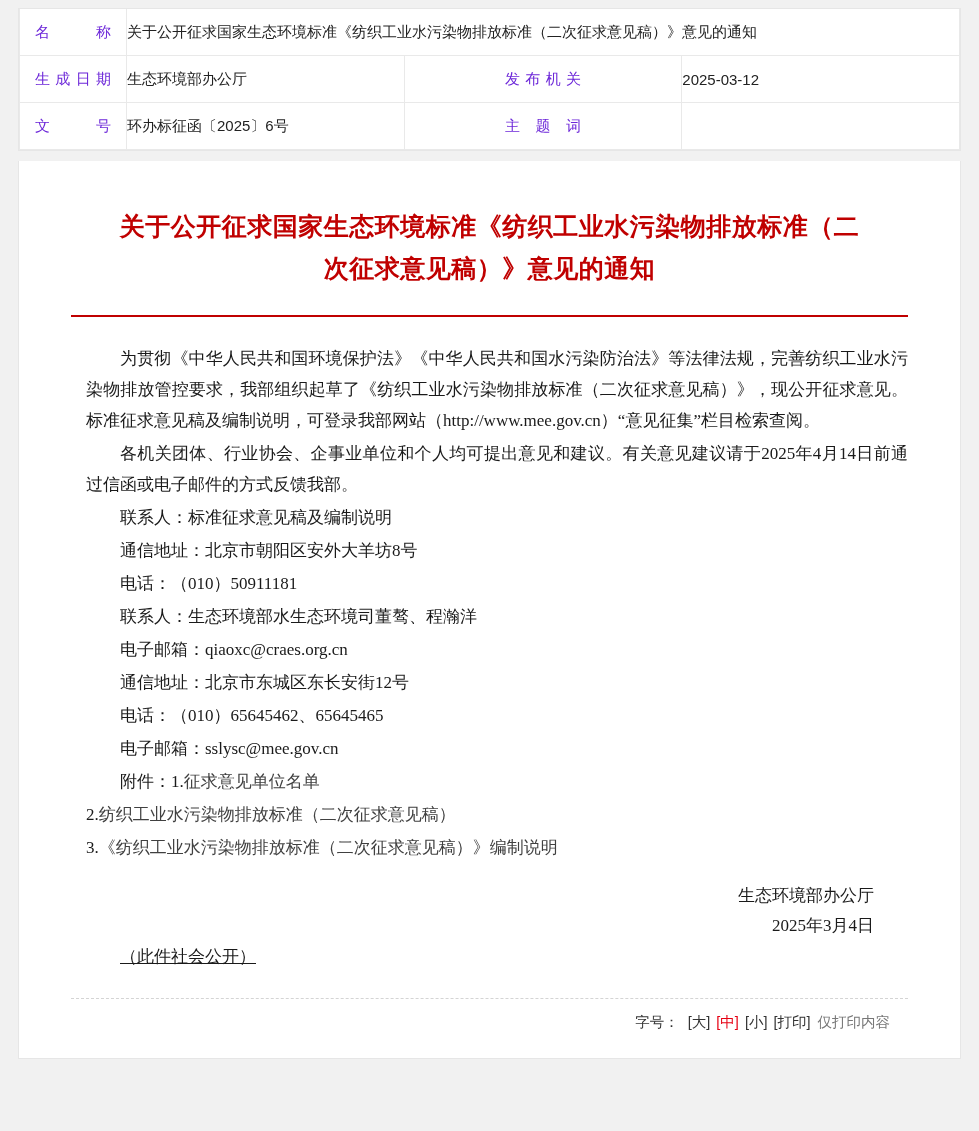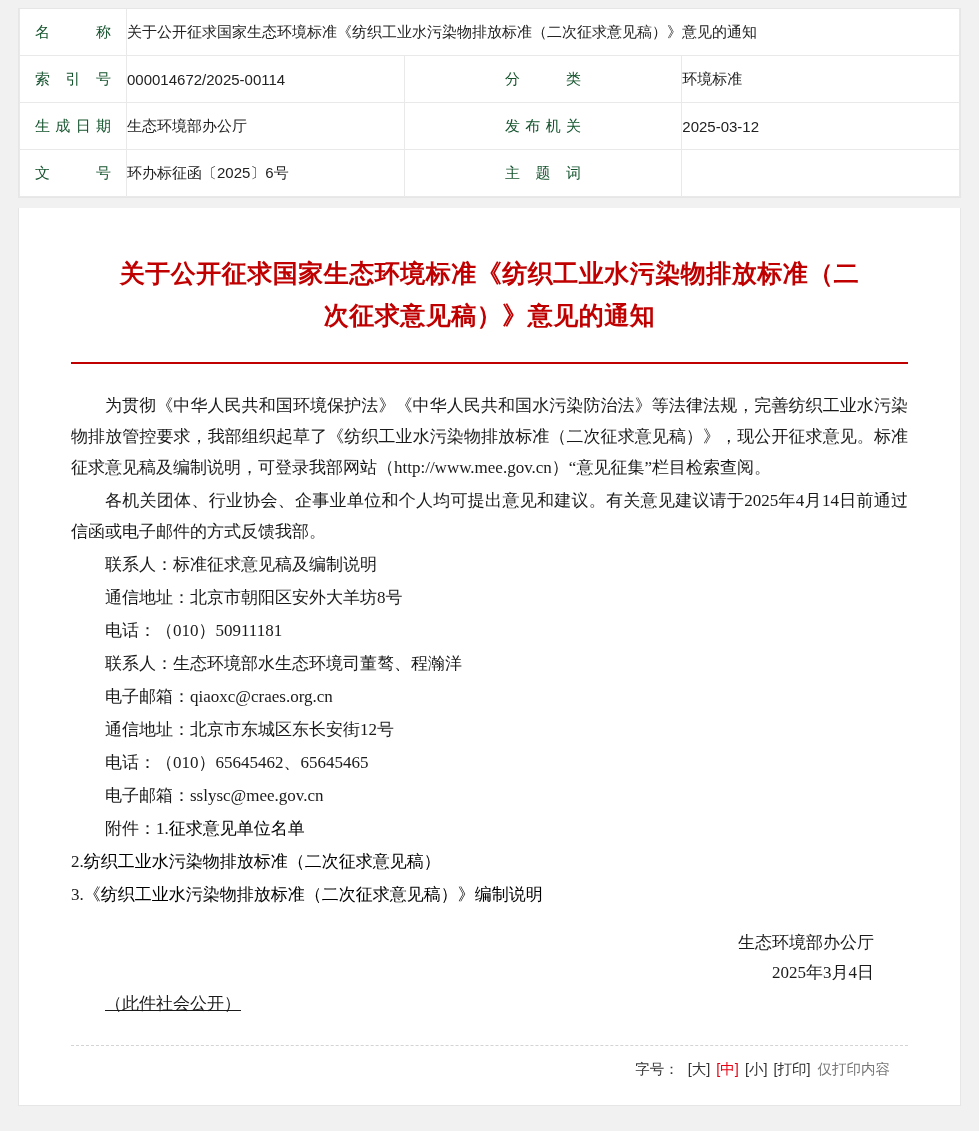--- a/index.html
+++ b/index.html
@@ -36,21 +36,21 @@
   table.meta td {
     border: 1px solid #e9e9e9;
     padding: 0;
     height: 46px;
     vertical-align: middle;
     font-size: 15px;
   }
   table.meta tr:first-child td { border-top: none; }
   td.label {
     width: 106px;
-    color: #14532d;
+    color: #6d28d9;
     text-align: center;
     font-size: 15px;
     white-space: nowrap;
     border-left: none;
   }
   td.label.right-col { border-left: 1px solid #e9e9e9; }
   td.val {
     padding-left: 14px;
     color: #222;
     font-size: 15px;
@@ -90,29 +90,29 @@
     border-top: 2px solid #c00000;
     margin: 12px 0 26px 0;
   }
   .doc-body {
     font-family: "Liberation Serif", serif;
     font-size: 17px;
     line-height: 31px;
     color: #1a1a1a;
   }
   .doc-body p {
-    margin: 0 0 2px 0;
+    margin: 0 0 2px 15px;
     text-align: justify;
   }
   .indent2 { text-indent: 2em; }
   .contact-line { text-indent: 2em; margin: 0 0 2px 0; }
   .attach-wrap { text-indent: 2em; }
   .attach-sub { margin-left: 3.1em; text-indent: 0; }
   a.doclink {
-    color: #000000;
+    color: #404040;
     text-decoration: none;
   }
   .sign {
     text-align: right;
     padding-right: 34px;
     margin-top: 18px;
   }
   .sign div { line-height: 30px; }
   .pubnote { text-indent: 2em; margin-top: 20px; text-decoration: underline; }
 
@@ -139,26 +139,20 @@
 <body>
 
 <div class="page">
 
   <div class="meta-card">
     <table class="meta">
       <tbody>
           <tr>
         <td class="label"><span class="label-spread">名　　称</span></td>
         <td class="val" colspan="3">关于公开征求国家生态环境标准《纺织工业水污染物排放标准（二次征求意见稿）》意见的通知</td>
-      </tr>
-      <tr>
-        <td class="label"><span class="label-spread">索 引 号</span></td>
-        <td class="val mid">000014672/2025-00114</td>
-        <td class="label right-col"><span class="label-spread">分　　类</span></td>
-        <td class="val">环境标准</td>
       </tr>
       <tr>
         <td class="label"><span class="label-spread">生成日期</span></td>
         <td class="val mid">生态环境部办公厅</td>
         <td class="label right-col"><span class="label-spread">发布机关</span></td>
         <td class="val">2025-03-12</td>
       </tr>
       <tr>
         <td class="label"><span class="label-spread">文　　号</span></td>
         <td class="val mid">环办标征函〔2025〕6号</td>

